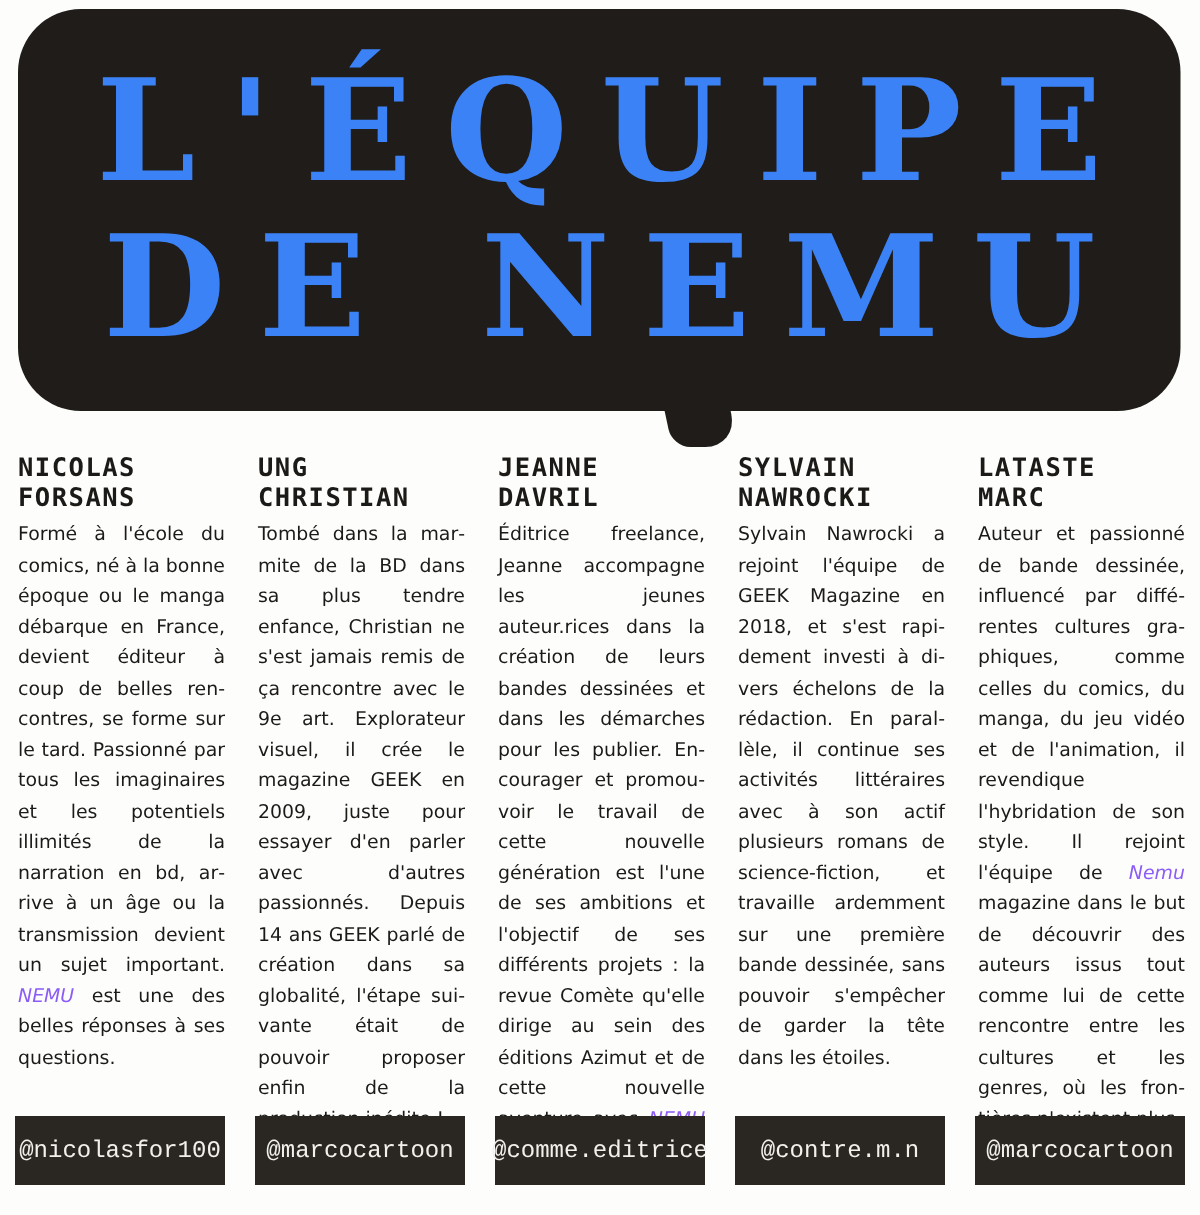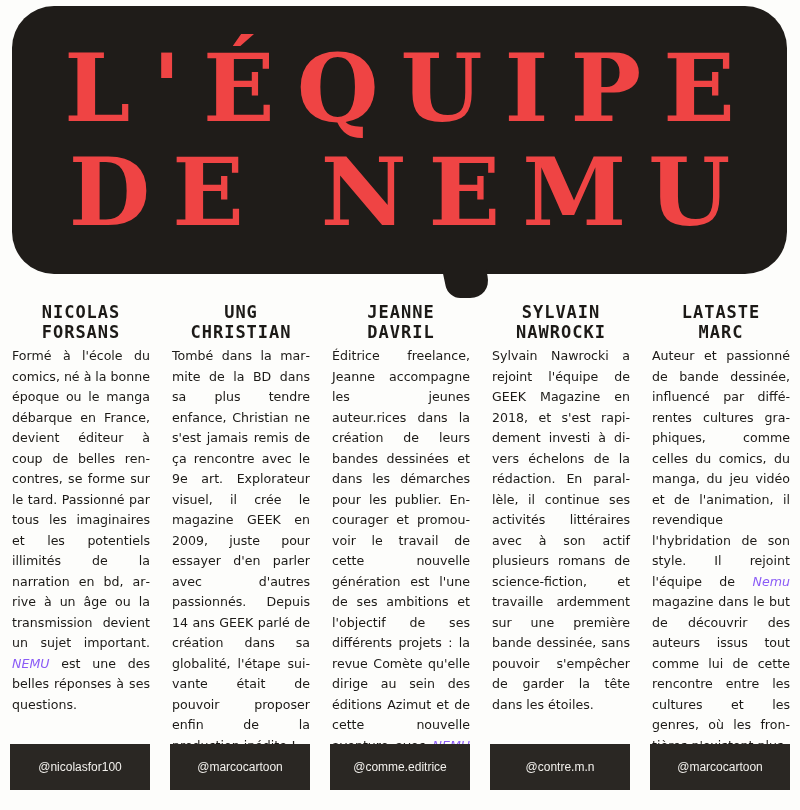--- a/index.html
+++ b/index.html
@@ -20,21 +20,21 @@
     position: absolute;
     left: 445px; top: 268px;
     width: 44px; height: 30px;
     background: #1f1c19;
     border-radius: 0 0 22px 12px;
     transform: skewX(12deg);
   }
   .title {
     position: absolute; left: 12px; top: 6px; width: 775px; height: 268px;
     display: flex; flex-direction: column; align-items: center; justify-content: center;
-    color: #ef4444;
+    color: #3b82f6;
     font-family: "DejaVu Serif", serif;
     font-weight: bold;
     font-size: 94px;
     line-height: 104px;
     letter-spacing: 22px;
     text-align: center;
   }
   .title span { display: block; padding-left: 22px; }
   .columns {
     position: absolute; left: 0; top: 298px; width: 800px; height: 512px;
@@ -45,41 +45,40 @@
     width: 160px; height: 512px;
     box-sizing: border-box;
     padding: 0 10px 0 12px;
   }
   .name {
     font-family: "DejaVu Sans Mono", monospace;
     font-weight: bold;
     font-size: 17px;
     line-height: 20px;
     letter-spacing: 1px;
-    text-align: center;
     text-transform: uppercase;
     margin: 4px 0 4px 0;
   }
   .name span { display: block; }
   .bio {
     font-family: "DejaVu Sans", sans-serif;
     font-size: 12.6px;
     line-height: 20.5px;
     text-align: justify;
     hyphens: manual;
   }
   .bio em { font-style: italic; color: #8b5cf6; }
   .handle {
     position: absolute;
     left: 10px; top: 446px;
     width: 140px; height: 46px;
     background: #2a2723;
     color: #f2f0ec;
-    font-family: Liberation Sans, sans-serif;
-    font-size: 12px;
+    font-family: Liberation Mono, monospace;
+    font-size: 16px;
     display: flex; align-items: center; justify-content: center;
   }
 </style>
 </head>
 <body>
 
 <div class="bubble"></div>
 <div class="bubble-tail"></div>
 <h1 class="title" style="margin:0;">
   <span>L'ÉQUIPE</span>

